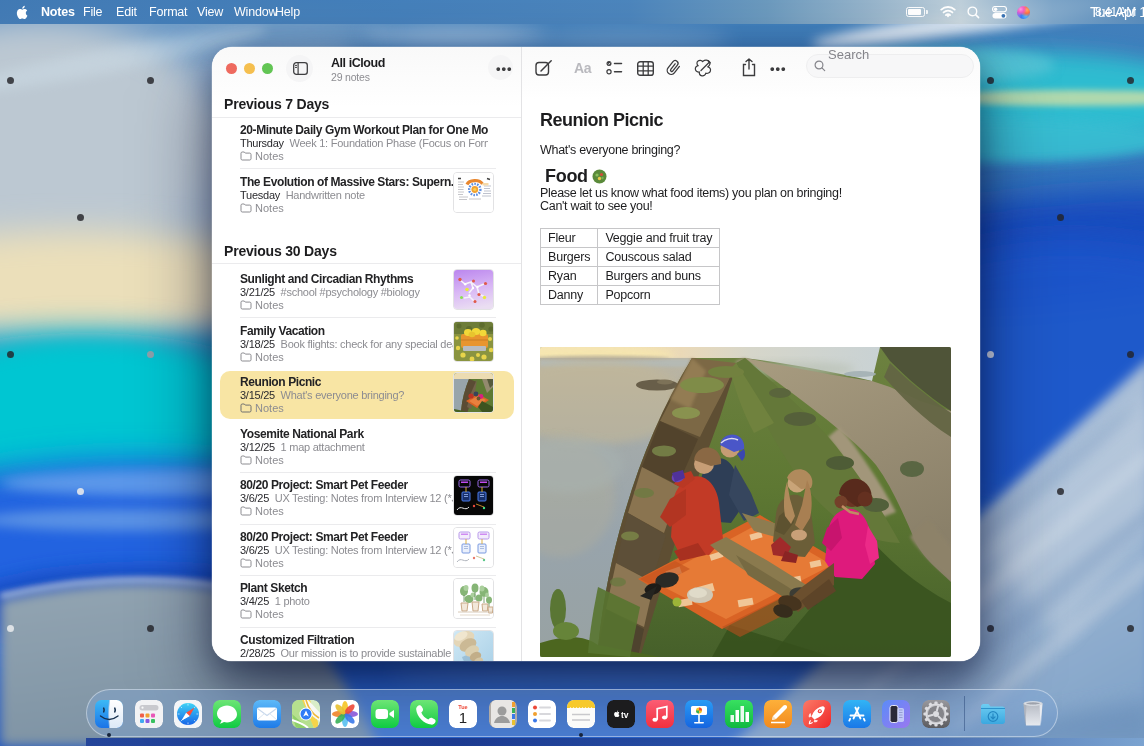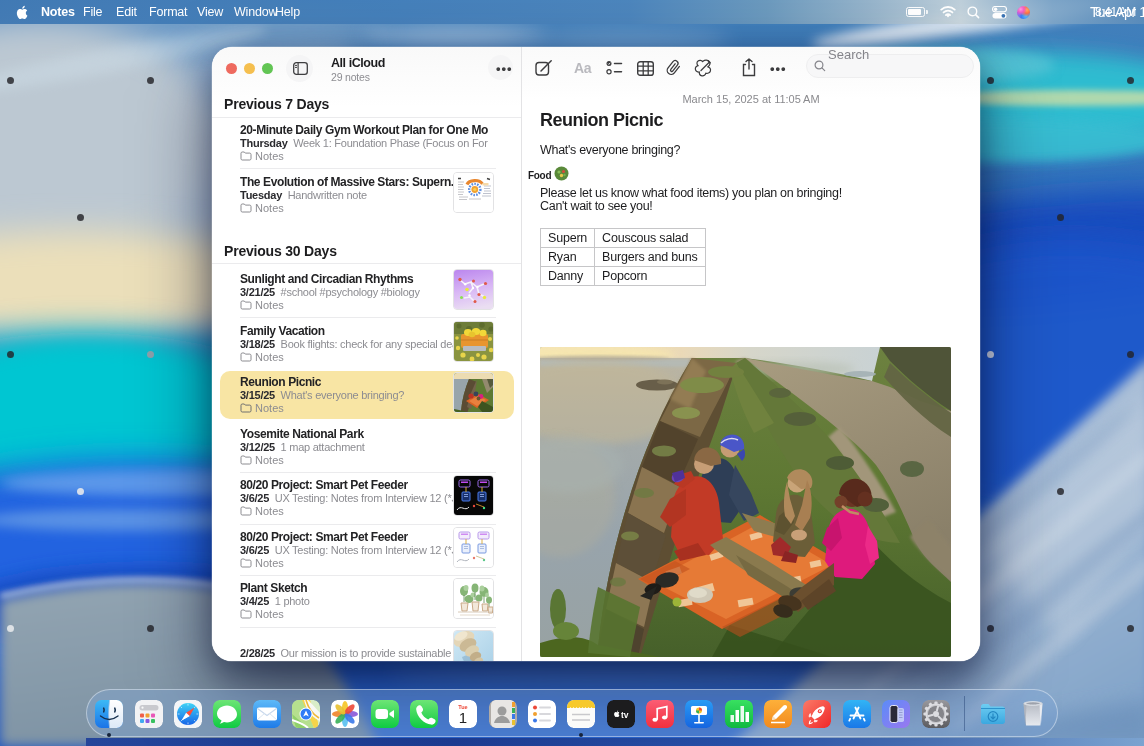--- a/index.html
+++ b/index.html
@@ -13,21 +13,21 @@
 #listpane { position:absolute; left:0; top:0; width:310px; height:614px; background:linear-gradient(180deg,#f9f9f9 0,#fdfdfd 42px,#ffffff 60px); }
 #vdiv { position:absolute; left:309px; top:0; width:1px; height:614px; background:#e3e3e5; }
 #content { position:absolute; left:310px; top:0; width:458px; height:614px; background:linear-gradient(180deg,#fafafa 0,#fdfdfd 38px,#ffffff 52px); }
 .tl { position:absolute; top:16px; width:11px; height:11px; border-radius:50%; }
 .cirbtn { position:absolute; border-radius:50%; background:#f5f5f6; }
 .sec { position:absolute; left:12px; font-size:14px; letter-spacing:-0.2px; font-weight:bold; color:#1d1d1f; }
 .hline { position:absolute; left:0; width:310px; height:1px; background:#ebebed; }
 .iline { position:absolute; left:28px; width:256px; height:1px; background:#ebebed; }
 .it { position:absolute; left:28px; width:248px; overflow:hidden; font-size:12px; letter-spacing:-0.4px; font-weight:bold; color:#232325; white-space:nowrap; }
 .im { position:absolute; left:28px; width:248px; overflow:hidden; font-size:11px; letter-spacing:-0.25px; color:#8c8c91; white-space:nowrap; }
-.im b { color:#2a2a2e; font-weight:bold; }
+.im b { color:#2a2a2e; font-weight:normal; }
 .inotes { position:absolute; left:28px; font-size:11px; color:#8c8c91; }
 .thumb { position:absolute; left:241px; width:41px; height:41px; border-radius:4px; border:1px solid #e2e2e4; background:#fff; overflow:hidden; }
 #sel { position:absolute; left:8px; top:324px; width:294px; height:48px; border-radius:10px; background:#f8e5a4; }
 
 .ctext { position:absolute; color:#1d1d1f; }
 
 #ntable { position:absolute; left:18px; top:181px; border-collapse:collapse; }
 #ntable td { border:1px solid #c6c6c8; font-size:12.5px; letter-spacing:-0.2px; color:#1d1d1f; padding:2px 7px; height:19px; }
 
 #dock { position:absolute; left:86px; top:689px; width:972px; height:48px; border-radius:24px; background:rgba(125,165,215,.38); border:1px solid rgba(255,255,255,.42); }
@@ -402,20 +402,21 @@
             <g stroke="#5c8a50" stroke-width="0.8" fill="none">
               <path d="M10 16v7M21 13v8M30 18v6M35 24v4"></path>
             </g>
             <g stroke="#c9a987" stroke-width="1" fill="#f2e8da">
               <path d="M7 24h7l-1 8H8zM18 23h7l-1 9h-5zM28 25h6l-0.7 7h-4.6zM34 28h5l-0.6 6h-3.8z"></path>
             </g>
             <path d="M4 33h34" stroke="#d8cab8" stroke-width="1"></path>
             <path d="M6 36h30" stroke="#e4dacc" stroke-width="1"></path>
           </svg></div>
       <div class="iline" style="top:580px;"></div>
+      <div class="it" style="top:586px;">Customized Filtration</div>
       <div class="im" style="top:600px;"><b>2/28/25</b>&nbsp; Our mission is to provide sustainable a</div>
       <div class="thumb" style="top:583px;"><svg width="41" height="41" viewBox="0 0 41 41">
             <defs>
               <linearGradient id="gfil" x1="0" y1="0" x2="1" y2="1">
                 <stop offset="0" stop-color="#cfe8f5"></stop>
                 <stop offset="1" stop-color="#a8cfe6"></stop>
               </linearGradient>
             </defs>
             <rect width="41" height="41" fill="url(#gfil)"></rect>
             <path d="M28 36c-8 2-18-2-20-10l10-4z" fill="#7fa8c2" opacity="0.55"></path>
@@ -458,36 +459,39 @@
           <path d="M8 1v10M5 3.5L8 1l3 2.5" fill="none" stroke="#3c3c3e" stroke-width="1.4" stroke-linecap="round" stroke-linejoin="round"></path>
           <path d="M4.5 6.5H2.5v11h11v-11h-2" fill="none" stroke="#3c3c3e" stroke-width="1.4" stroke-linecap="round"></path>
         </svg>
       <div style="position:absolute;left:248px;top:14px;font-size:13px;font-weight:bold;color:#3c3c3e;letter-spacing:1px;">•••</div>
       <div style="position:absolute;left:284px;top:7px;width:168px;height:24px;border-radius:12px;background:#f7f7f8;border:1px solid #eeeeef;"></div>
       <svg style="position:absolute;left:292px;top:13px" width="12" height="12" viewBox="0 0 12 12">
           <circle cx="5" cy="5" r="3.9" fill="none" stroke="#85858b" stroke-width="1.2"></circle>
           <path d="M7.9 7.9l2.8 2.8" stroke="#85858b" stroke-width="1.2" stroke-linecap="round"></path>
         </svg>
       <div style="position:absolute;left:306px;top:0;font-size:13px;color:#85858b;">Search</div>
-      <div style="position:absolute;left:0;top:46px;width:458px;text-align:center;font-size:11px;color:#8a8a8e;">March 15, 2025 at 11:05 AM</div>
       <div class="ctext" style="left:18px;top:63px;font-size:18px;letter-spacing:-0.5px;font-weight:bold;">Reunion Picnic</div>
       <div class="ctext" style="left:18px;top:96px;font-size:12.5px;letter-spacing:-0.3px;">What's everyone bringing?</div>
-      <div class="ctext" style="left:6px;top:119px;font-size:10px;letter-spacing:-0.3px;font-weight:bold;">Food <svg width="15" height="15" viewBox="0 0 15 15" style="vertical-align:-2px">
+      <div class="ctext" style="left:23px;top:119px;font-size:18px;letter-spacing:-0.3px;font-weight:bold;">Food <svg width="15" height="15" viewBox="0 0 15 15" style="vertical-align:-2px">
             <circle cx="7.5" cy="7.5" r="7" fill="#5a8a3a"></circle>
             <circle cx="5" cy="6" r="1.6" fill="#8ac05a"></circle>
             <circle cx="9.5" cy="5.5" r="1.5" fill="#d84a3a"></circle>
             <circle cx="7.5" cy="9.5" r="1.7" fill="#e8c84a"></circle>
             <circle cx="10.5" cy="9" r="1.2" fill="#7ab04a"></circle>
           </svg></div>
       <div class="ctext" style="left:18px;top:139px;font-size:12.5px;letter-spacing:-0.3px;">Please let us know what food items) you plan on bringing!</div>
       <div class="ctext" style="left:18px;top:152px;font-size:12.5px;letter-spacing:-0.3px;">Can't wait to see you!</div>
       <table id="ntable">
           <tbody>
             <tr>
-              <td>Supern</td>
+              <td>Fleur</td>
+              <td>Veggie and fruit tray</td>
+            </tr>
+            <tr>
+              <td>Burgers</td>
               <td>Couscous salad</td>
             </tr>
             <tr>
               <td>Ryan</td>
               <td>Burgers and buns</td>
             </tr>
             <tr>
               <td>Danny</td>
               <td>Popcorn</td>
             </tr>

